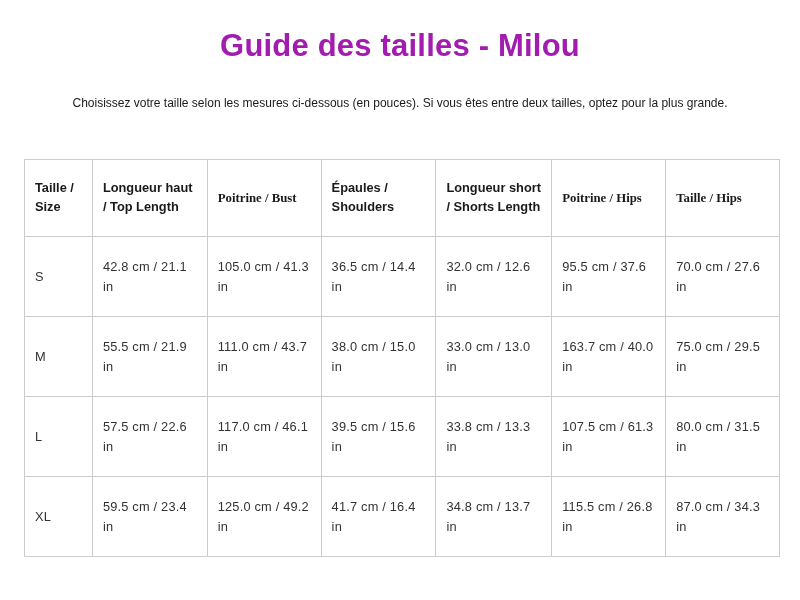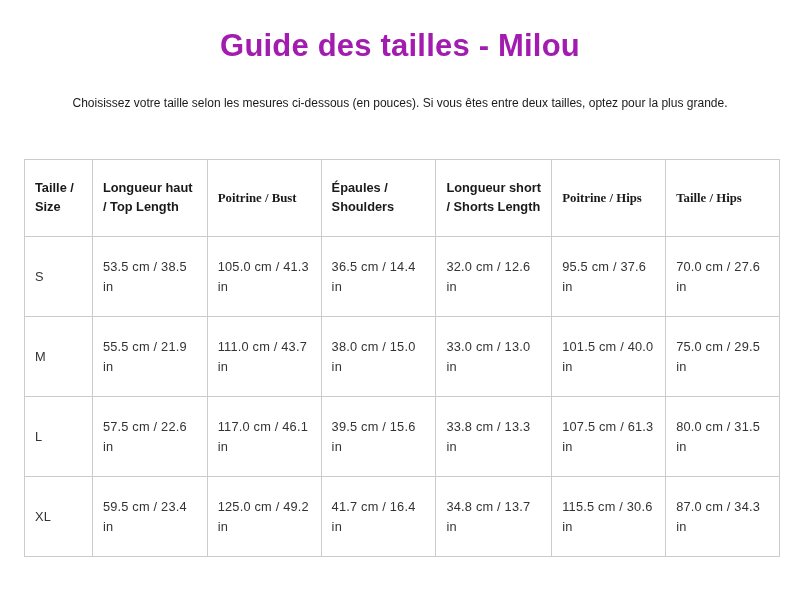--- a/index.html
+++ b/index.html
@@ -99,50 +99,50 @@
         <th class="nw">Poitrine / Bust</th>
         <th>Épaules / Shoulders</th>
         <th>Longueur short / Shorts Length</th>
         <th class="nw">Poitrine / Hips</th>
         <th class="nw">Taille / Hips</th>
       </tr>
     </thead>
     <tbody>
       <tr>
         <td>S</td>
-        <td>53.5 cm / 38.5 in</td>
+        <td>42.8 cm / 21.1 in</td>
         <td>105.0 cm / 41.3 in</td>
         <td>36.5 cm / 14.4 in</td>
         <td>32.0 cm / 12.6 in</td>
         <td>95.5 cm / 37.6 in</td>
         <td>70.0 cm / 27.6 in</td>
       </tr>
       <tr>
         <td>M</td>
         <td>55.5 cm / 21.9 in</td>
         <td>111.0 cm / 43.7 in</td>
         <td>38.0 cm / 15.0 in</td>
         <td>33.0 cm / 13.0 in</td>
-        <td>101.5 cm / 40.0 in</td>
+        <td>163.7 cm / 40.0 in</td>
         <td>75.0 cm / 29.5 in</td>
       </tr>
       <tr>
         <td>L</td>
         <td>57.5 cm / 22.6 in</td>
         <td>117.0 cm / 46.1 in</td>
         <td>39.5 cm / 15.6 in</td>
         <td>33.8 cm / 13.3 in</td>
         <td>107.5 cm / 61.3 in</td>
         <td>80.0 cm / 31.5 in</td>
       </tr>
       <tr>
         <td>XL</td>
         <td>59.5 cm / 23.4 in</td>
         <td>125.0 cm / 49.2 in</td>
         <td>41.7 cm / 16.4 in</td>
         <td>34.8 cm / 13.7 in</td>
-        <td>115.5 cm / 30.6 in</td>
+        <td>115.5 cm / 26.8 in</td>
         <td>87.0 cm / 34.3 in</td>
       </tr>
     </tbody>
   </table>
 
 </div>
 
 </body></html>

